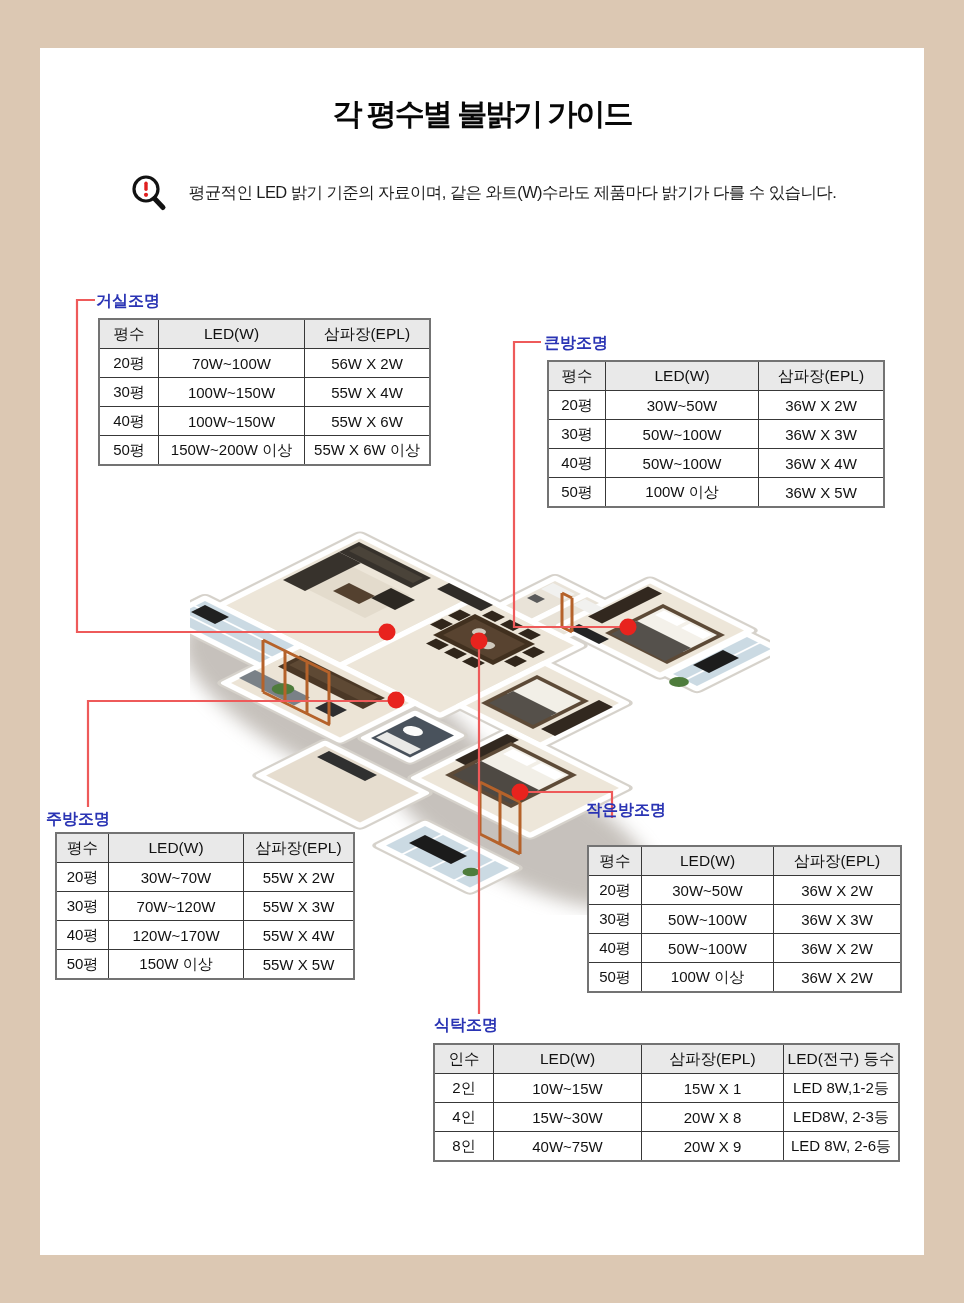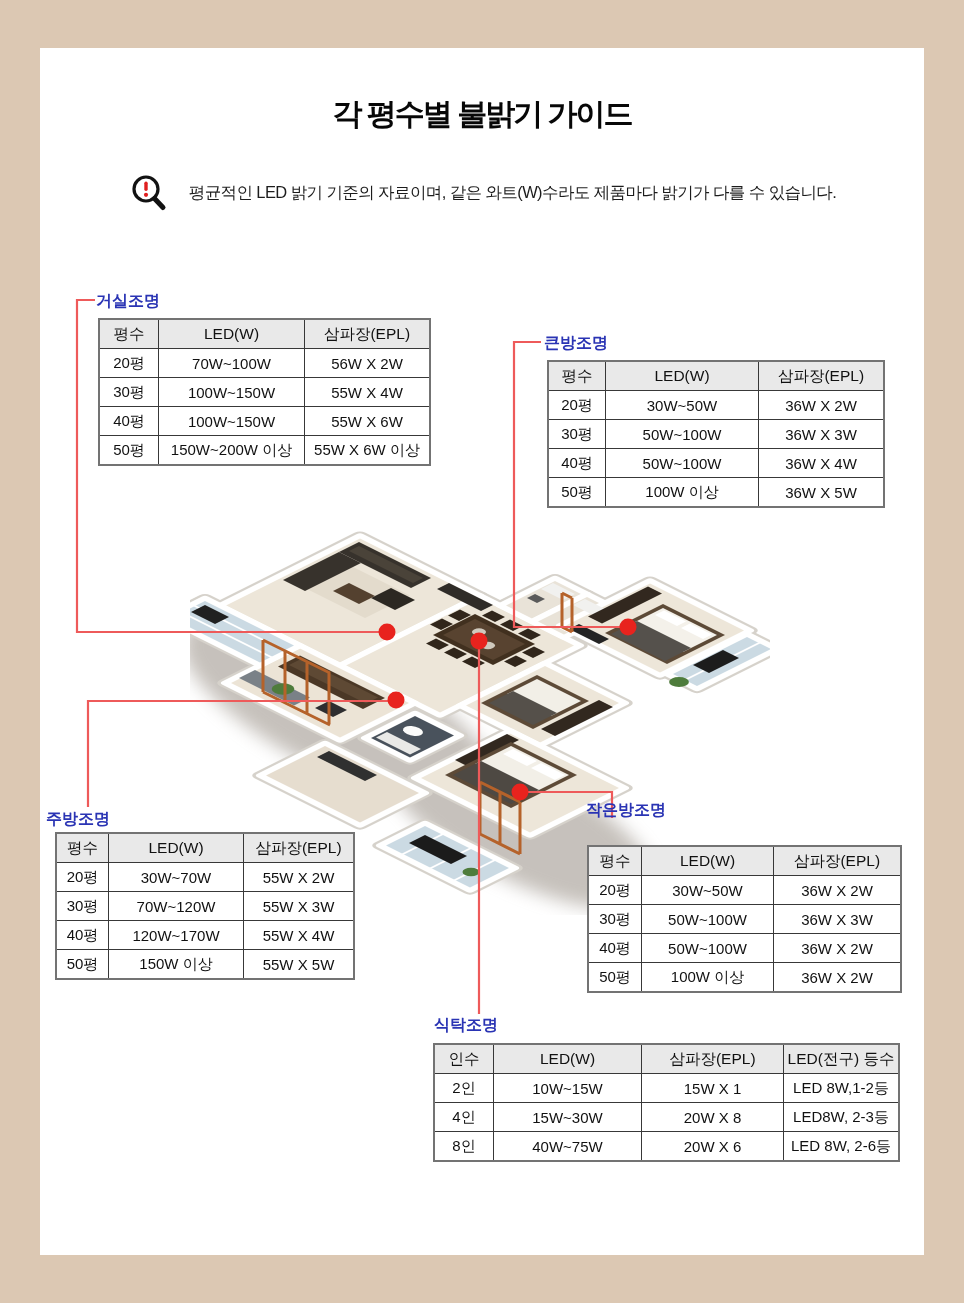--- a/index.html
+++ b/index.html
@@ -330,18 +330,18 @@
         </tr>
         <tr>
           <td>4인</td>
           <td>15W~30W</td>
           <td>20W X 8</td>
           <td>LED8W, 2-3등</td>
         </tr>
         <tr>
           <td>8인</td>
           <td>40W~75W</td>
-          <td>20W X 6</td>
+          <td>20W X 9</td>
           <td>LED 8W, 2-6등</td>
         </tr>
       </tbody>
     </table>
 </div>
 
 </body></html>

